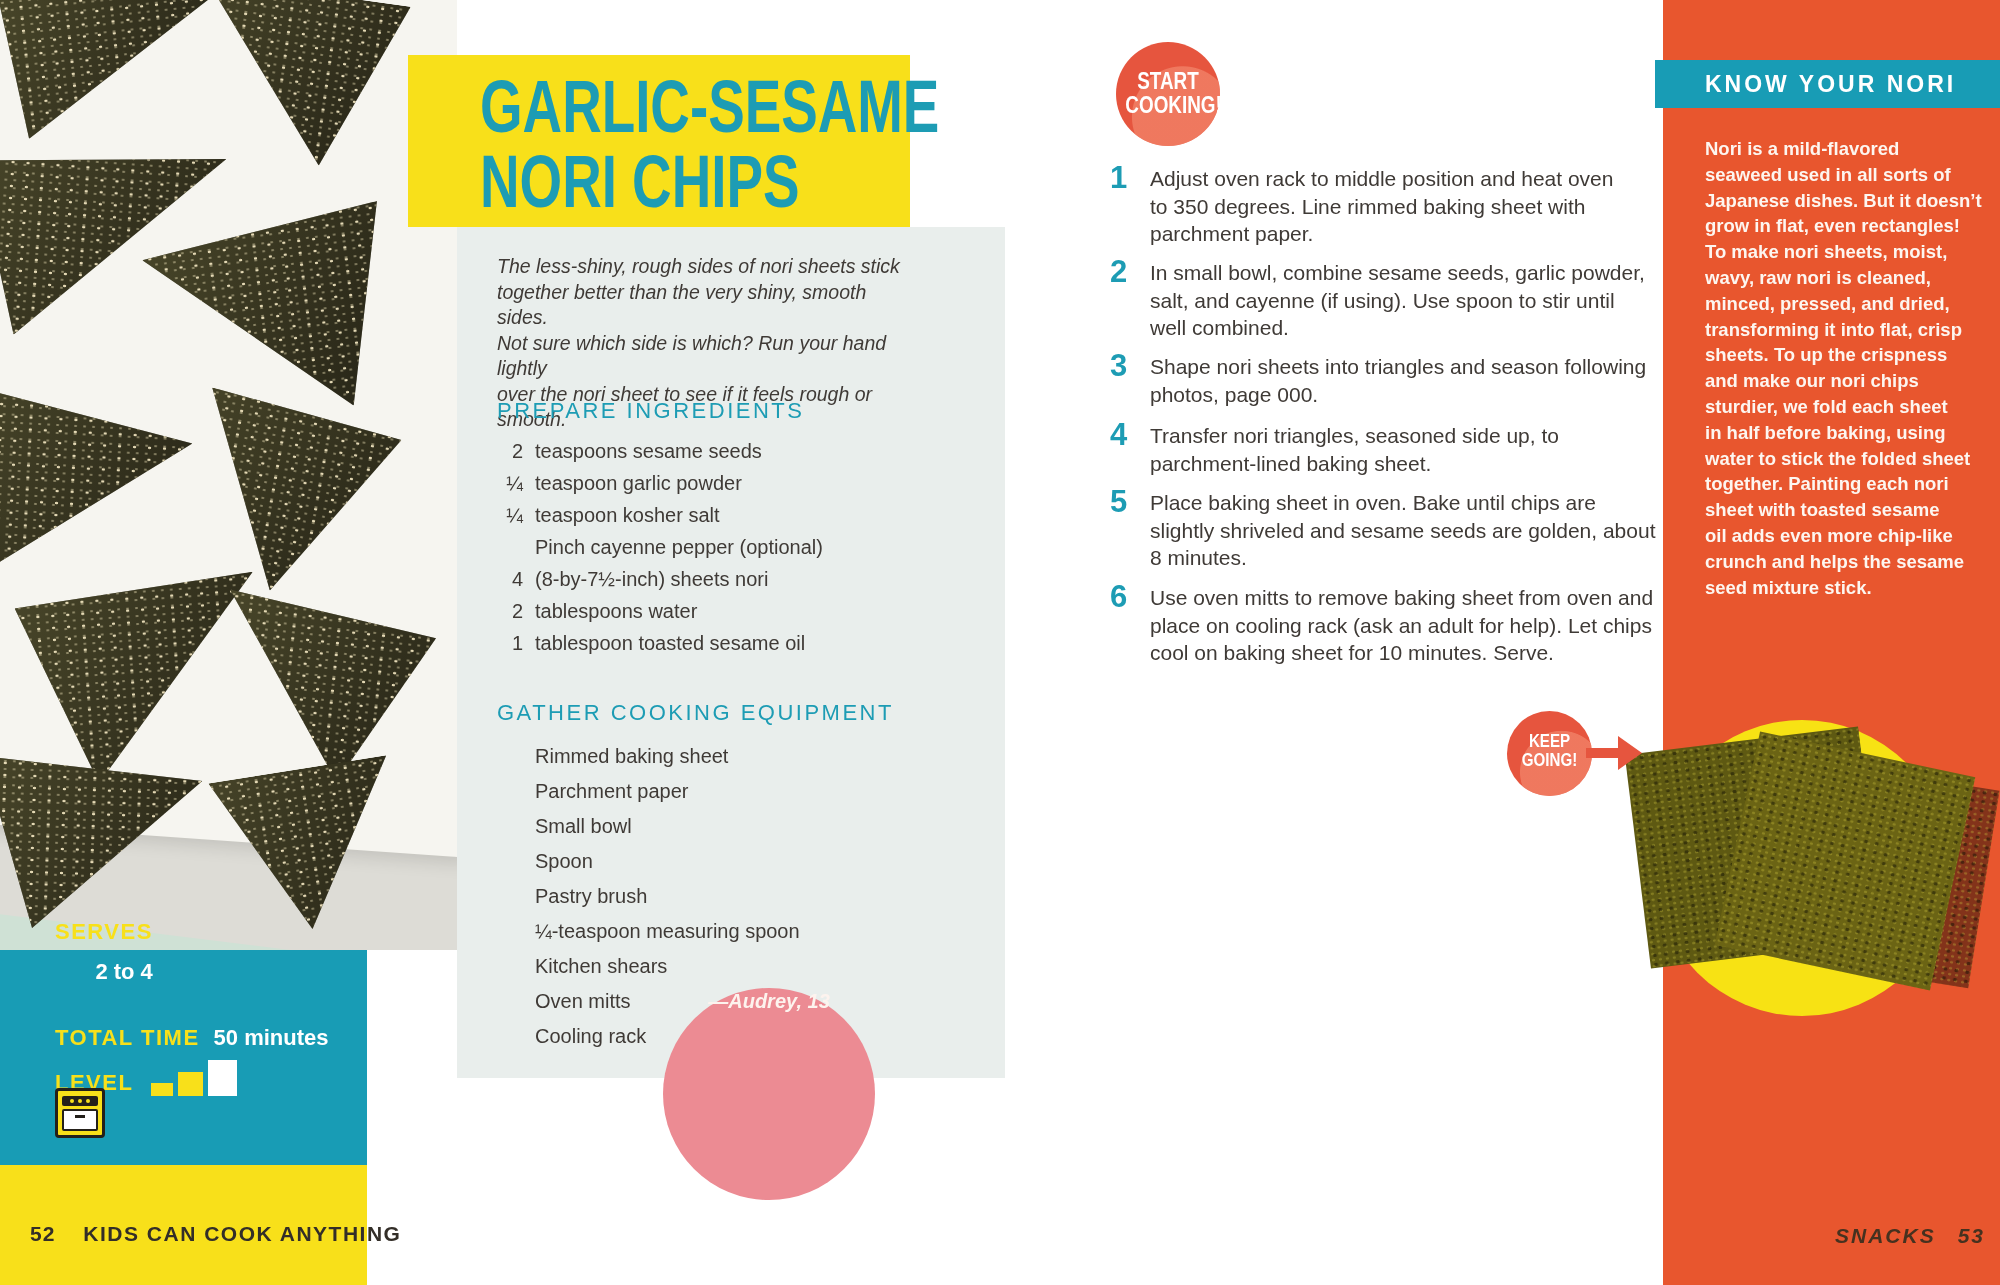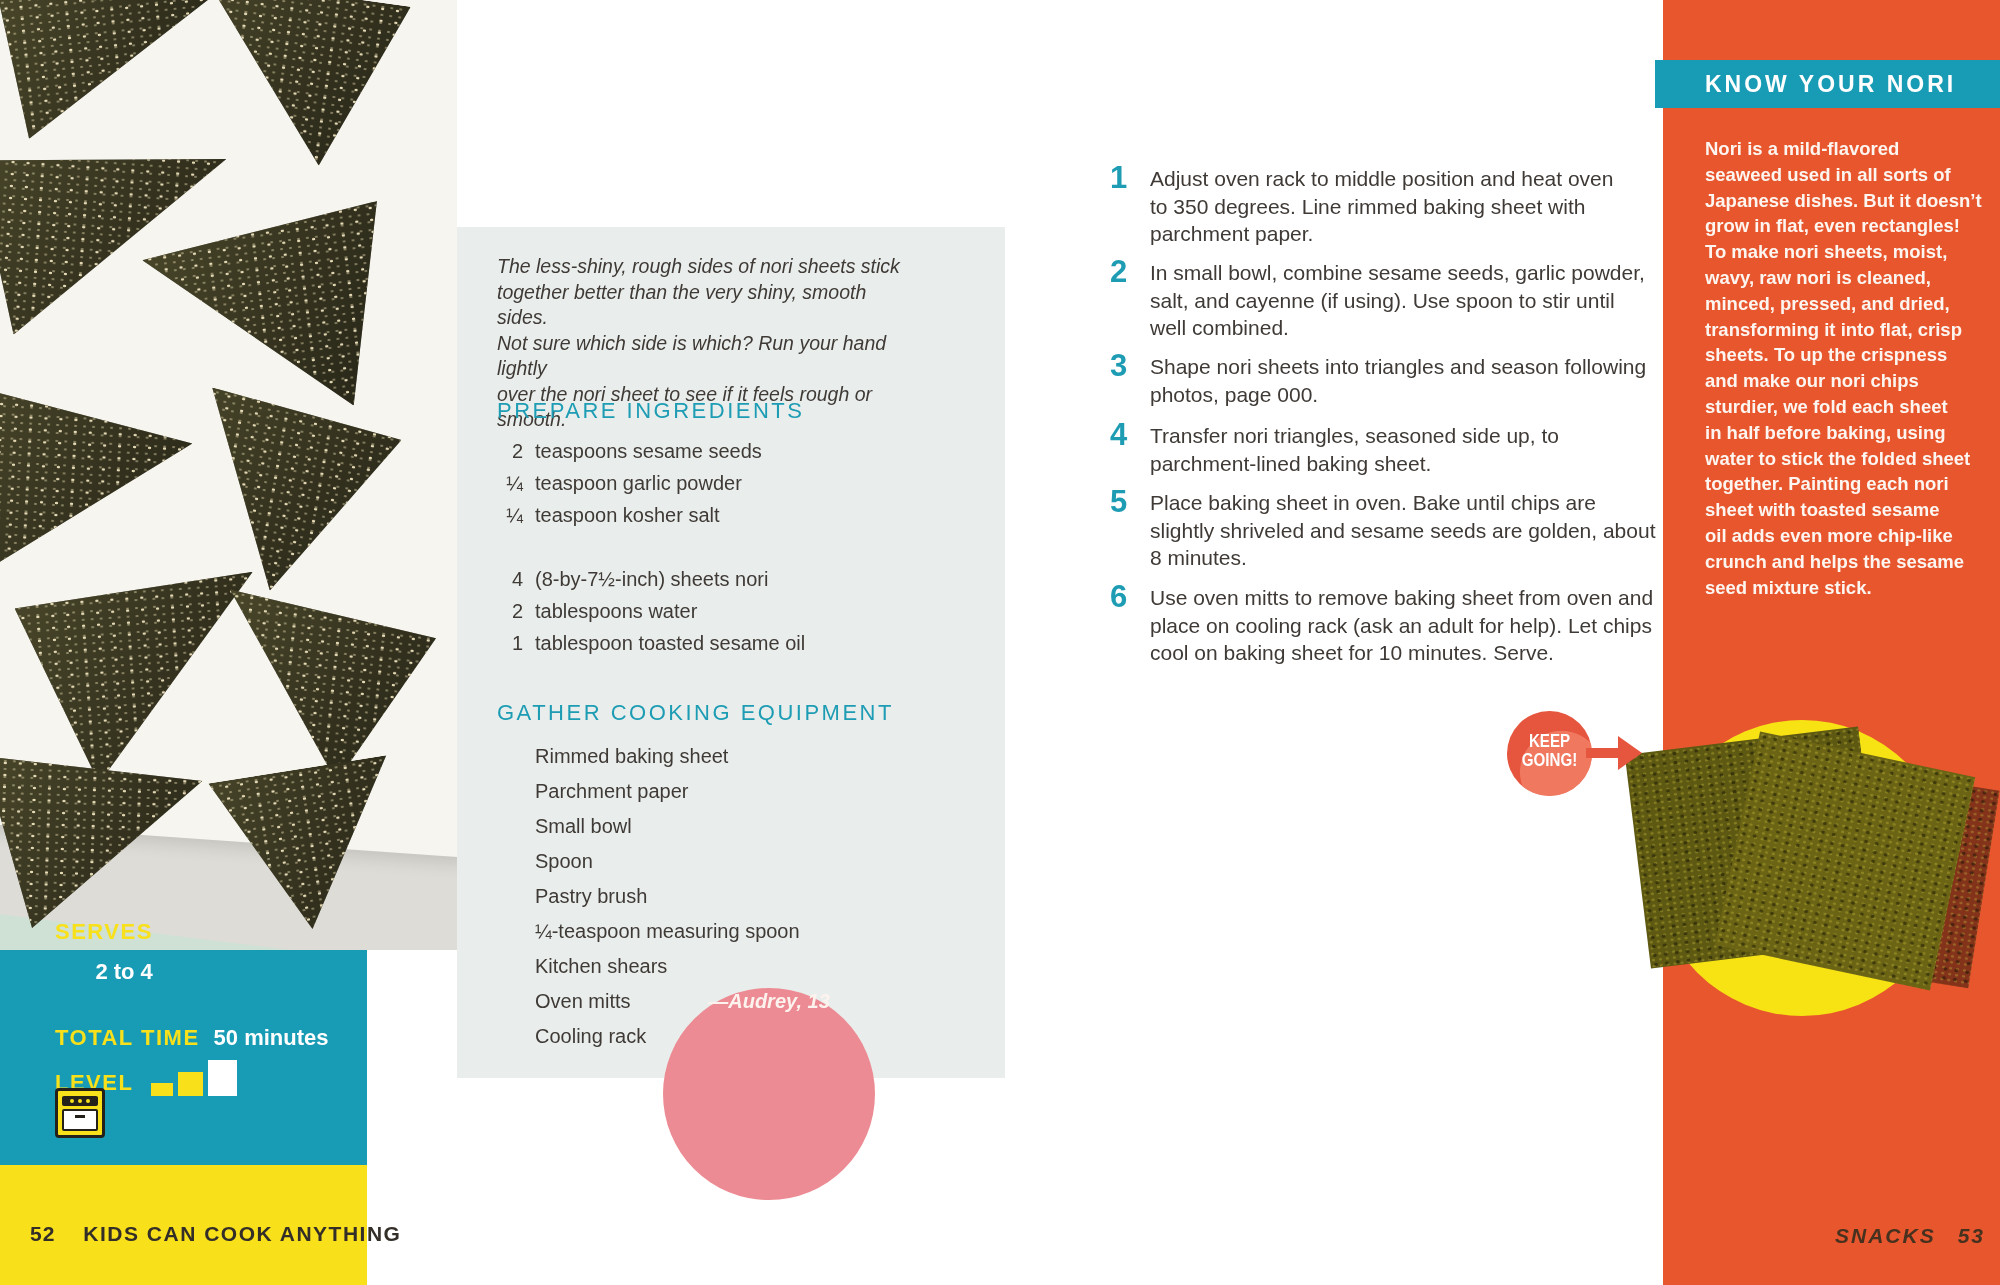--- a/index.html
+++ b/index.html
@@ -137,49 +137,61 @@
     <div class="chip c5"></div>
     <div class="chip c6"></div>
     <div class="chip c7"></div>
     <div class="chip c8"></div>
     <div class="chip c9"></div>
     <div class="chip c10"></div>
   </div>
 
   <div class="gray-panel"></div>
 
+  <div class="title-box">
+    <div class="title-text">
+      <div>GARLIC-SESAME</div>
+      <div>NORI CHIPS</div>
+    </div>
+  </div>
 
   <div class="intro">The less-shiny, rough sides of nori sheets stick
 together better than the very shiny, smooth sides.
 Not sure which side is which? Run your hand lightly
 over the nori sheet to see if it feels rough or smooth.</div>
 
   <div class="sec-heading h-ingredients">PREPARE INGREDIENTS</div>
   <div class="ing-row" style="top:440px"><span class="ing-qty">2</span><span>teaspoons sesame seeds</span></div>
   <div class="ing-row" style="top:472px"><span class="ing-qty">¼</span><span>teaspoon garlic powder</span></div>
   <div class="ing-row" style="top:504px"><span class="ing-qty">¼</span><span>teaspoon kosher salt</span></div>
+  <div class="ing-row" style="top:536px"><span class="ing-qty"></span><span>Pinch cayenne pepper (optional)</span></div>
   <div class="ing-row" style="top:568px"><span class="ing-qty">4</span><span>(8-by-7½-inch) sheets nori</span></div>
   <div class="ing-row" style="top:600px"><span class="ing-qty">2</span><span>tablespoons water</span></div>
   <div class="ing-row" style="top:632px"><span class="ing-qty">1</span><span>tablespoon toasted sesame oil</span></div>
 
   <div class="sec-heading h-equipment">GATHER COOKING EQUIPMENT</div>
   <div class="eq-row" style="top:745px">Rimmed baking sheet</div>
   <div class="eq-row" style="top:780px">Parchment paper</div>
   <div class="eq-row" style="top:815px">Small bowl</div>
   <div class="eq-row" style="top:850px">Spoon</div>
   <div class="eq-row" style="top:885px">Pastry brush</div>
   <div class="eq-row" style="top:920px">¼-teaspoon measuring spoon</div>
   <div class="eq-row" style="top:955px">Kitchen shears</div>
   <div class="eq-row" style="top:990px">Oven mitts</div>
   <div class="eq-row" style="top:1025px">Cooling rack</div>
 
   <div class="quote-circle">
     <div class="quote-attr">—Audrey, 13</div>
   </div>
 
+  <div class="badge badge-start">
+    <div class="badge-inner"></div>
+    <div class="badge-label">START
+COOKING!</div>
+  </div>
 
   <div class="step">
     <div class="step-num" style="left:1110px;top:160px">1</div>
     <div class="step-text" style="left:1150px;top:165px">Adjust oven rack to middle position and heat oven
 to 350 degrees. Line rimmed baking sheet with
 parchment paper.</div>
   </div>
   <div class="step">
     <div class="step-num" style="left:1110px;top:254px">2</div>
     <div class="step-text" style="left:1150px;top:259px">In small bowl, combine sesame seeds, garlic powder,

